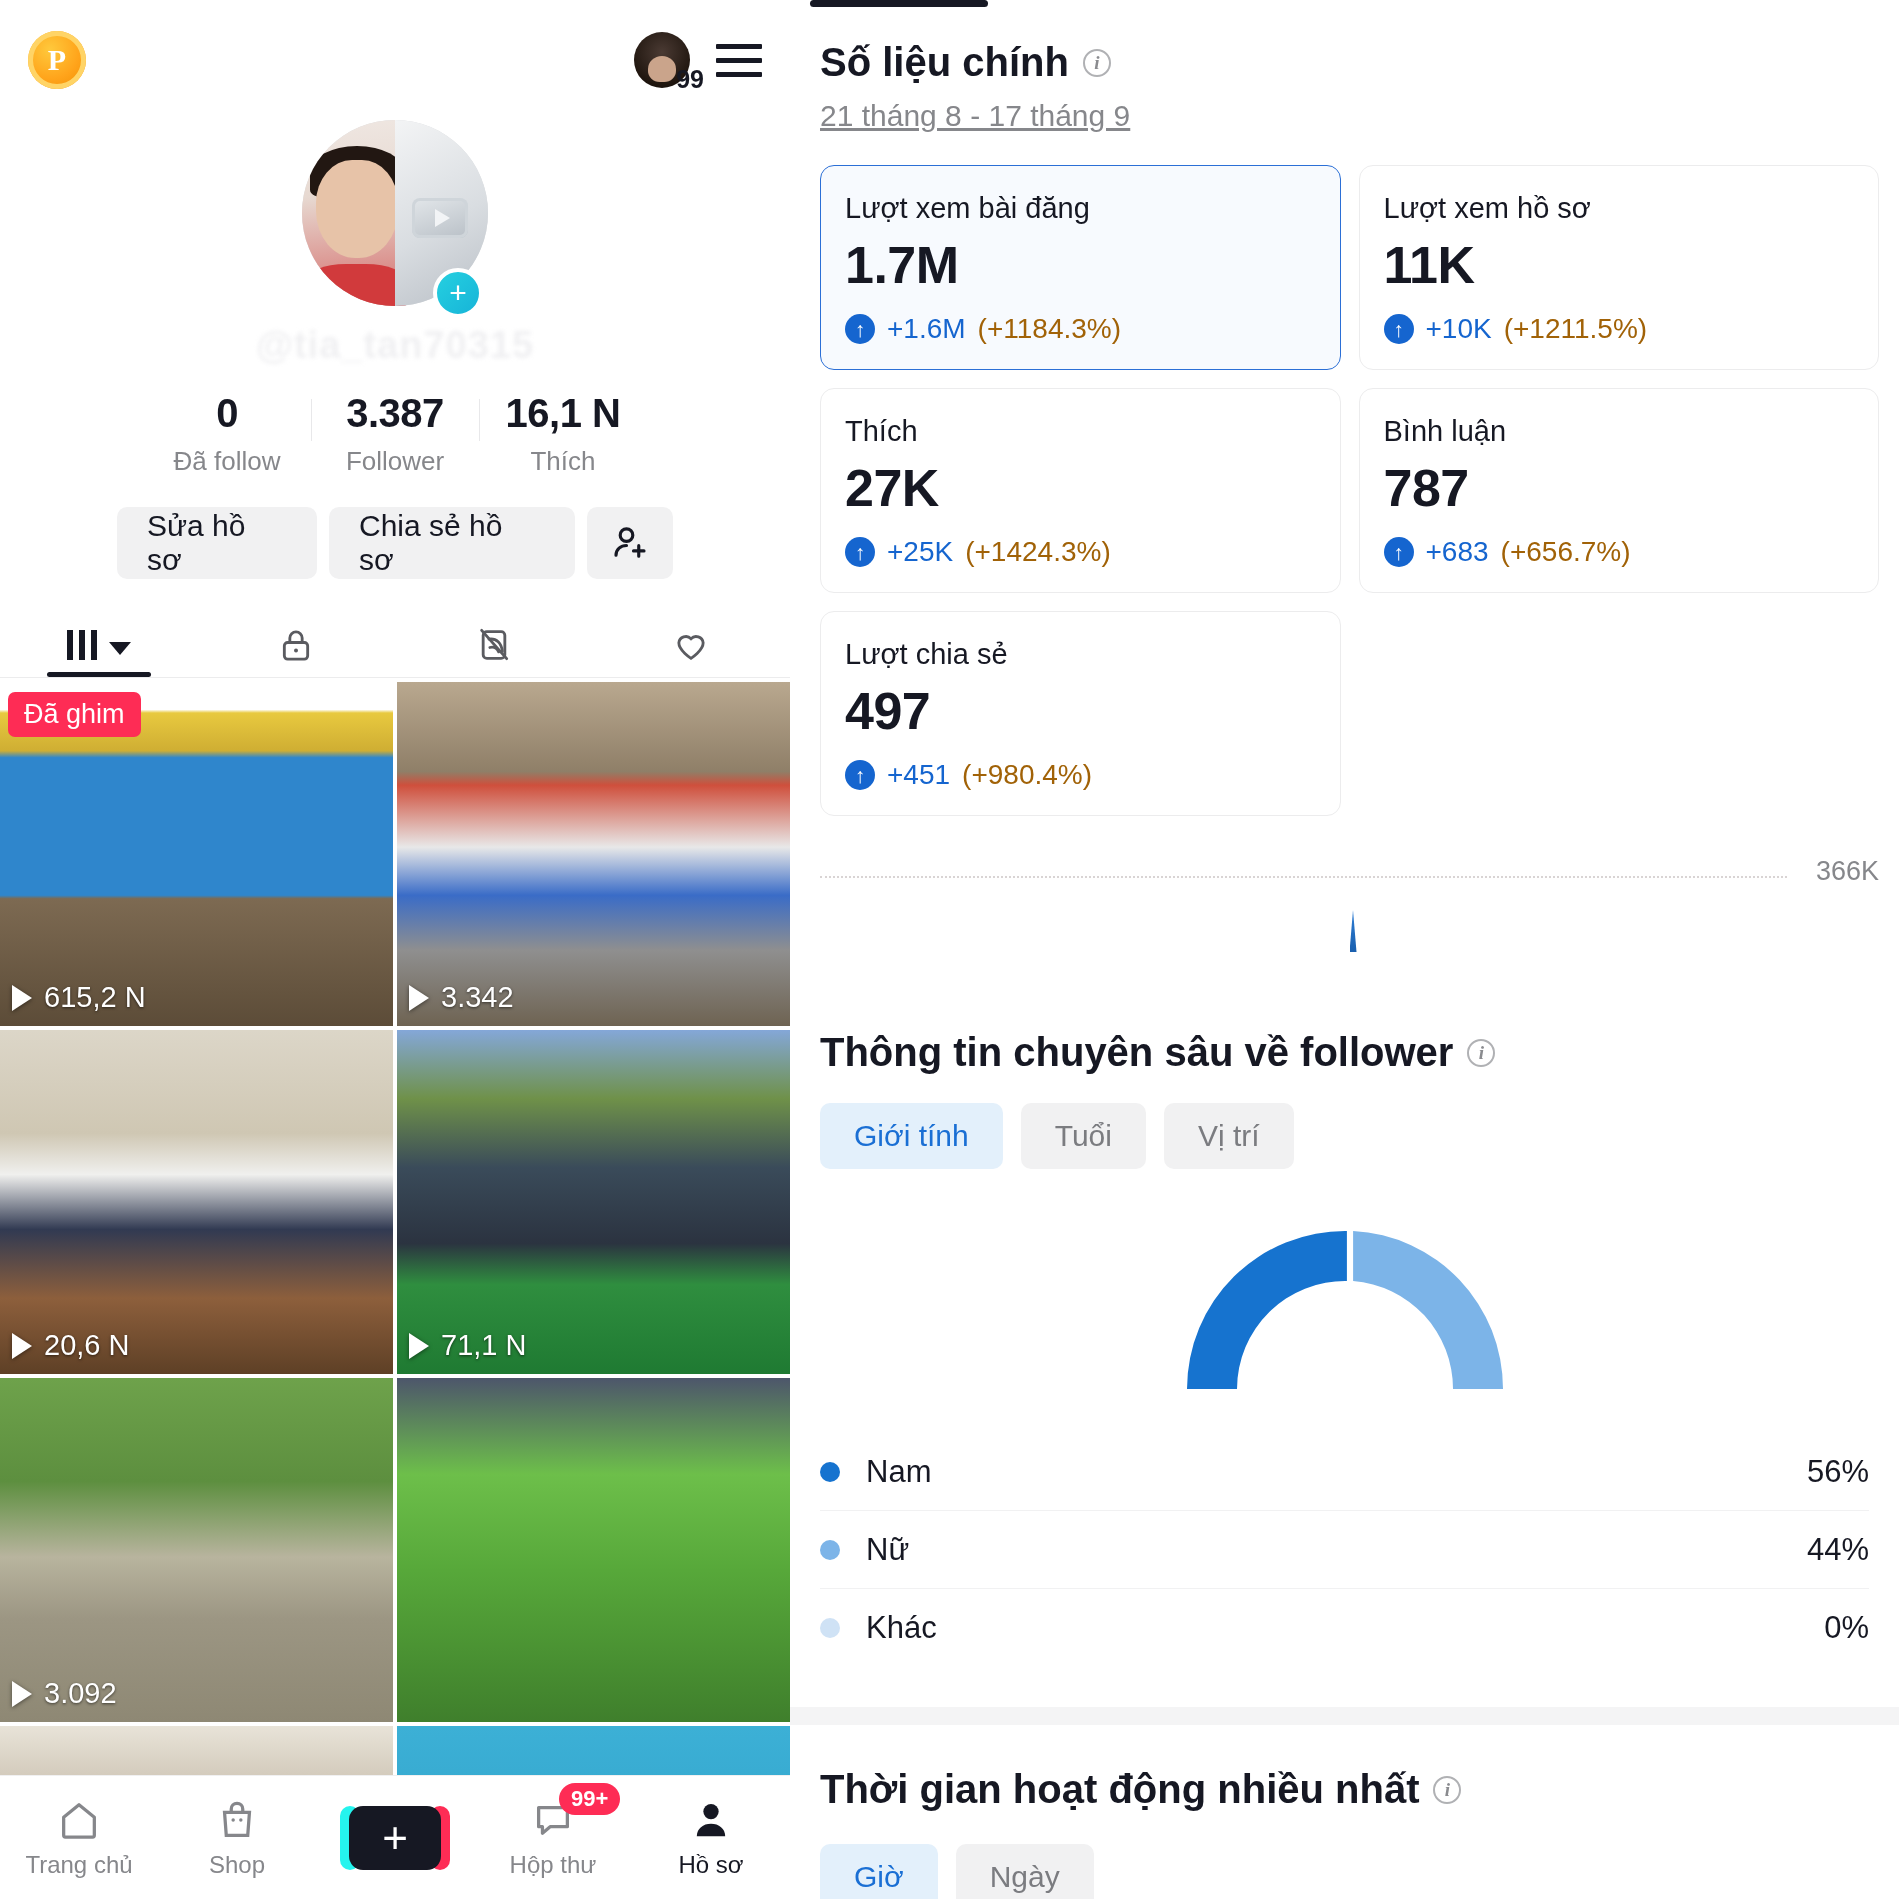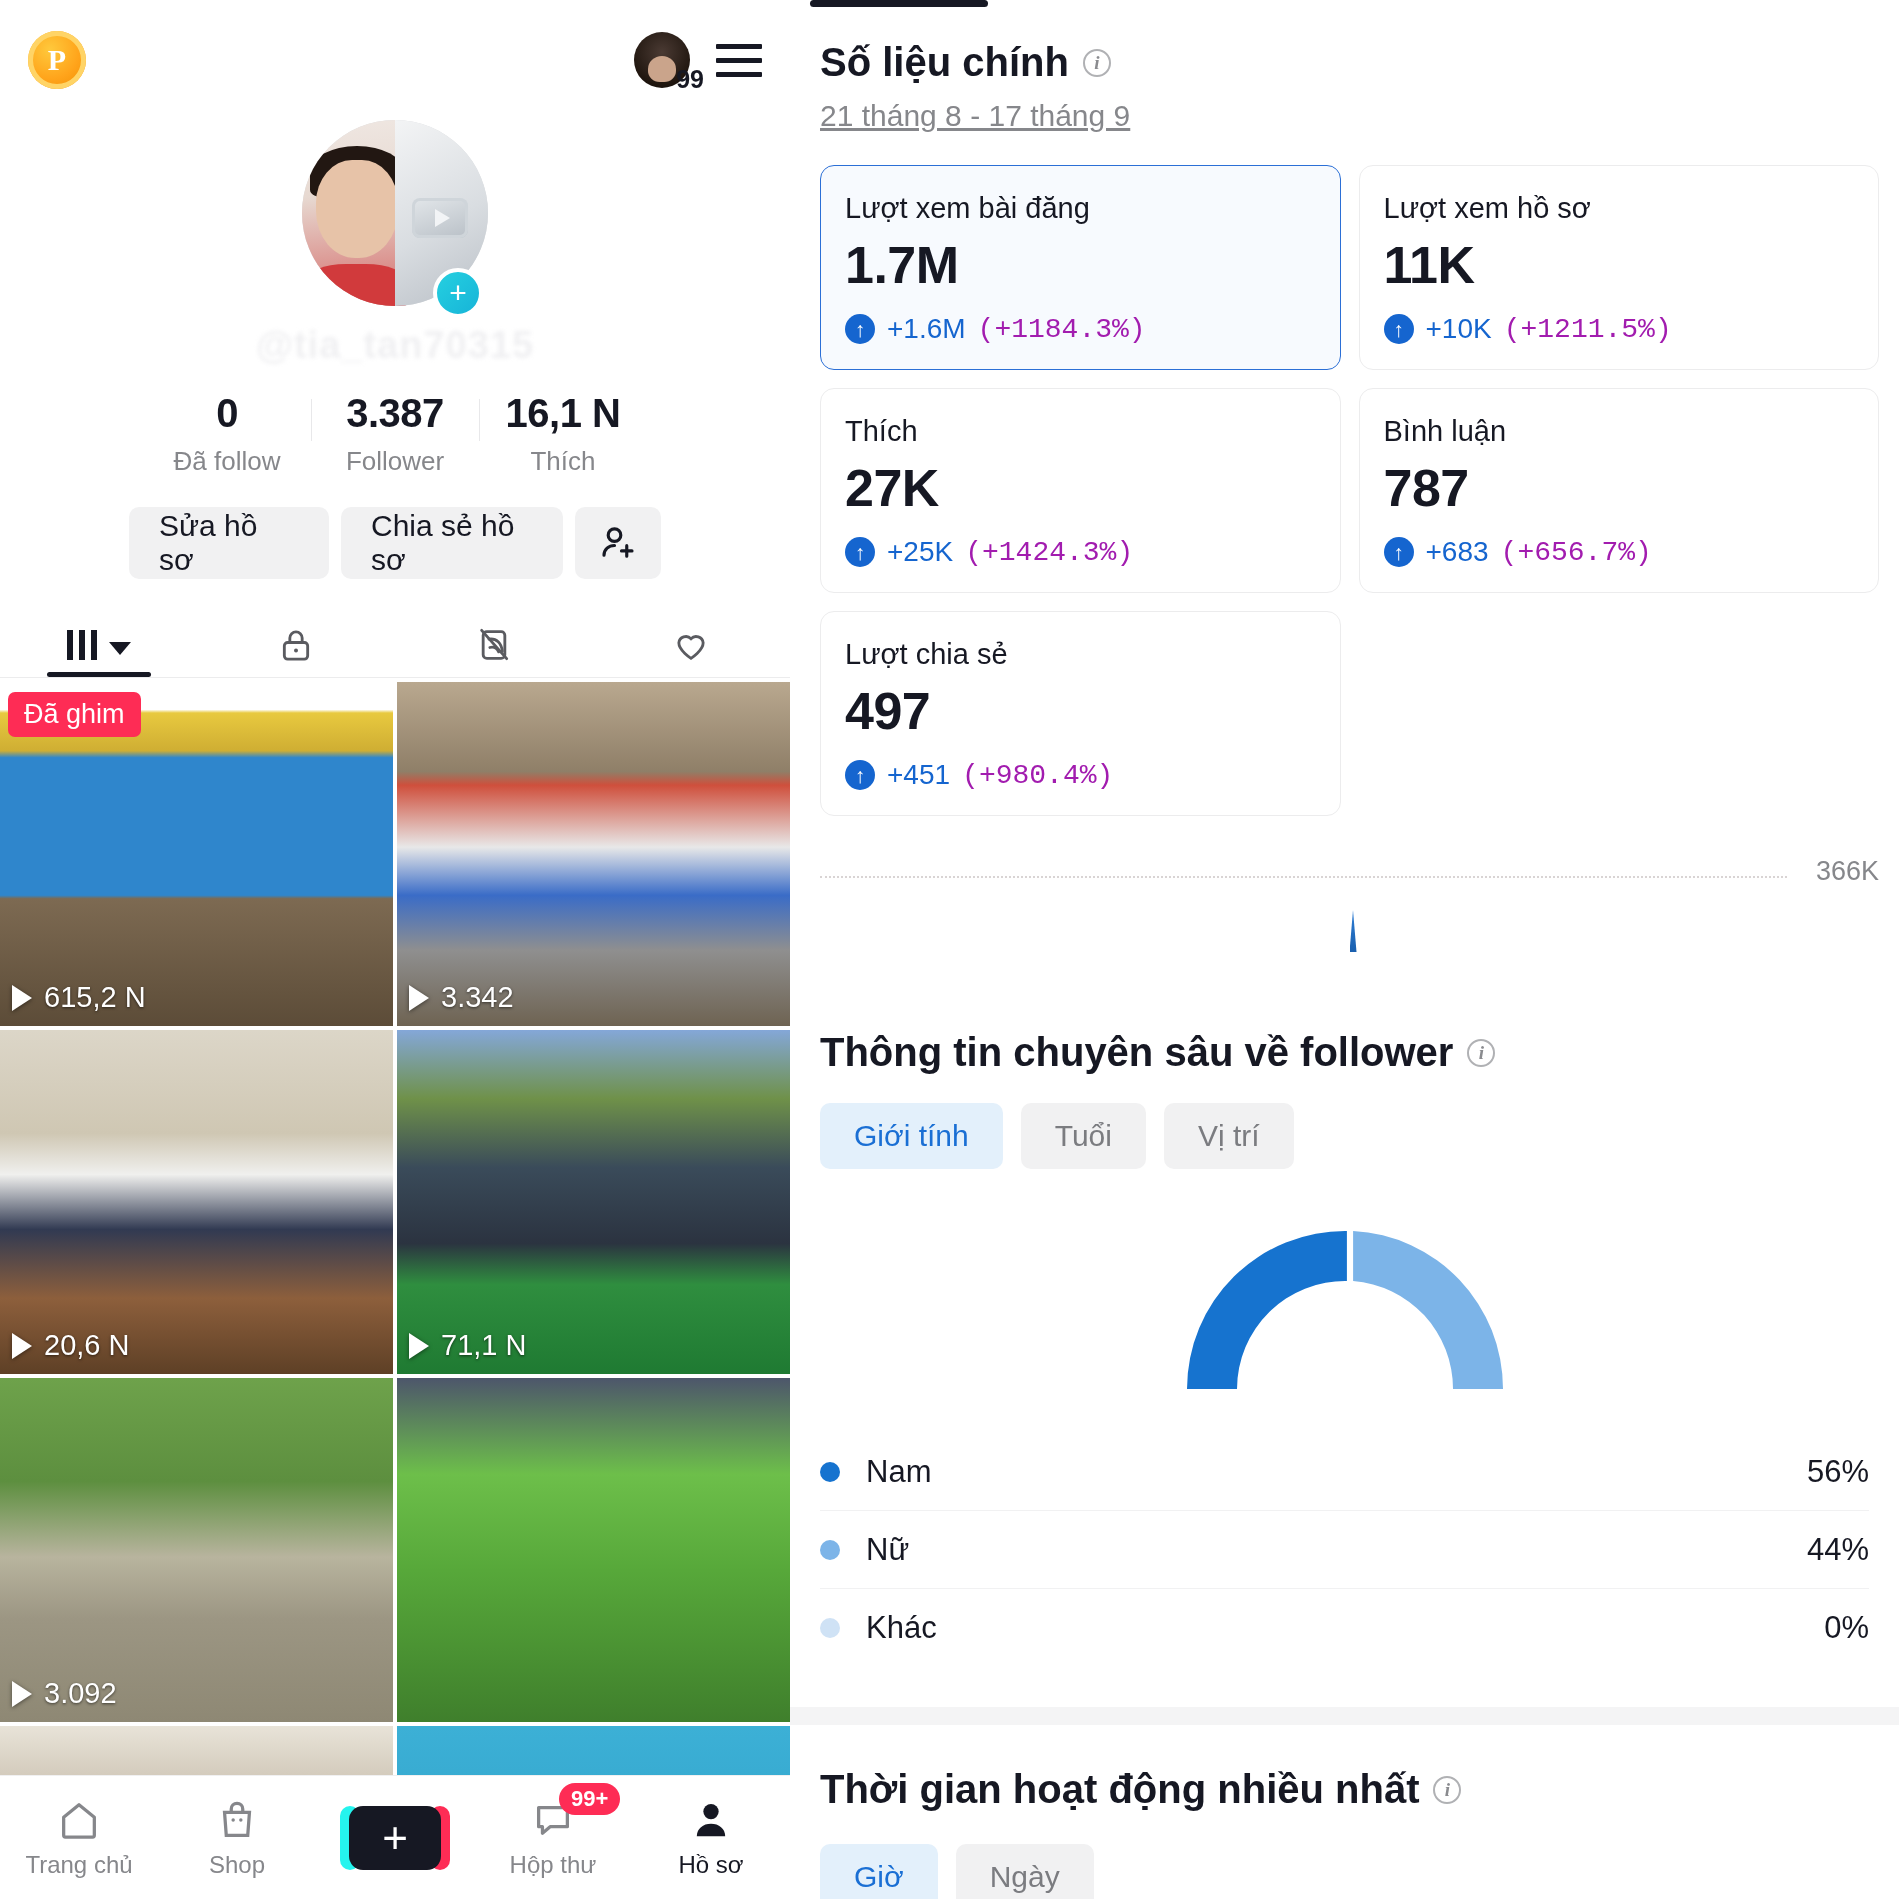--- a/index.html
+++ b/index.html
@@ -119,21 +119,21 @@
   .profile-actions {
     display: flex; justify-content: center; align-items: center;
     gap: 12px; margin-top: 30px;
   }
   .pa-btn {
     height: 72px; border-radius: 10px; background: #f1f1f2;
     display: flex; align-items: center; justify-content: center;
     font-size: 30px; color: #161823; padding: 0 30px;
   }
   .pa-btn.wide1 { width: 200px; }
-  .pa-btn.wide2 { width: 222px; }
+  .pa-btn.wide2 { width: 246px; }
   .pa-btn.icon { width: 86px; padding: 0; }
   .pa-btn.icon svg { width: 42px; height: 42px; }
 
   .content-tabs {
     display: flex; align-items: flex-end; margin-top: 26px; height: 72px;
     position: relative;
   }
   .ct { flex: 1; display: flex; align-items: center; justify-content: center; gap: 12px; height: 64px; }
   .ct .grid-ico { display: flex; gap: 6px; align-items: flex-end; }
   .ct .grid-ico i { display: block; width: 6px; height: 30px; background: #161823; }
@@ -243,21 +243,21 @@
   .metric-card.sel { border-color: #2b6fd6; background: #f7fafe; }
   .m-label { font-size: 29px; color: #161823; }
   .m-value { font-size: 52px; font-weight: bold; color: #161823; margin-top: 10px; letter-spacing: -0.5px; }
   .m-delta { display: flex; align-items: center; gap: 12px; margin-top: 18px; font-size: 28px; }
   .arr-up {
     width: 30px; height: 30px; border-radius: 50%; background: #1565cf;
     display: inline-flex; align-items: center; justify-content: center;
     color: #fff; font-size: 21px; line-height: 1;
   }
   .m-delta .d-main { color: #1565cf; }
-  .m-delta .d-pct { color: #a21caf; font-family: Liberation Mono, monospace; }
+  .m-delta .d-pct { color: #a16207; }
 
   .chart-strip { position: relative; height: 150px; margin-top: 28px; }
   .gridline {
     position: absolute; left: 0; right: 92px; top: 32px; height: 0;
     border-top: 2px dotted #d9d4d4;
   }
   .gridline-label {
     position: absolute; right: 0; top: 12px;
     font-size: 27px; color: #86878b;
   }

